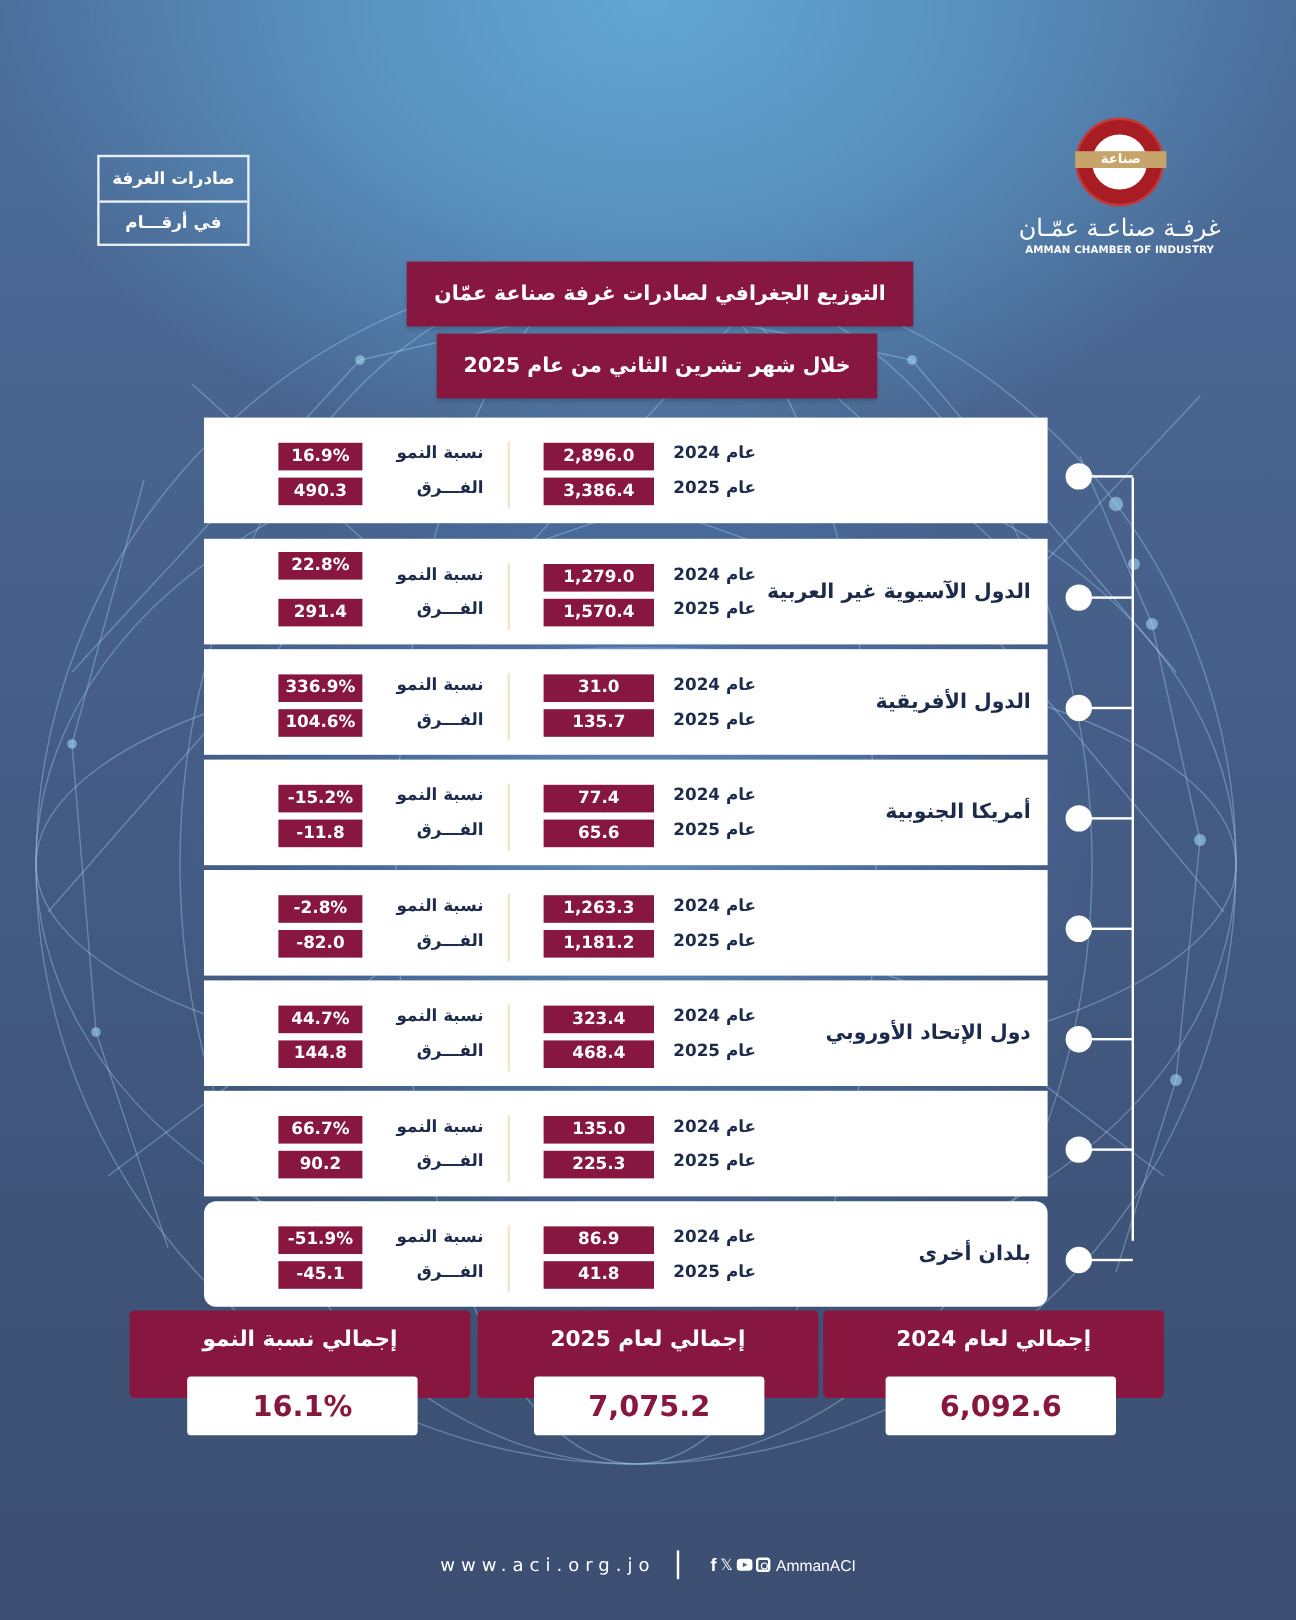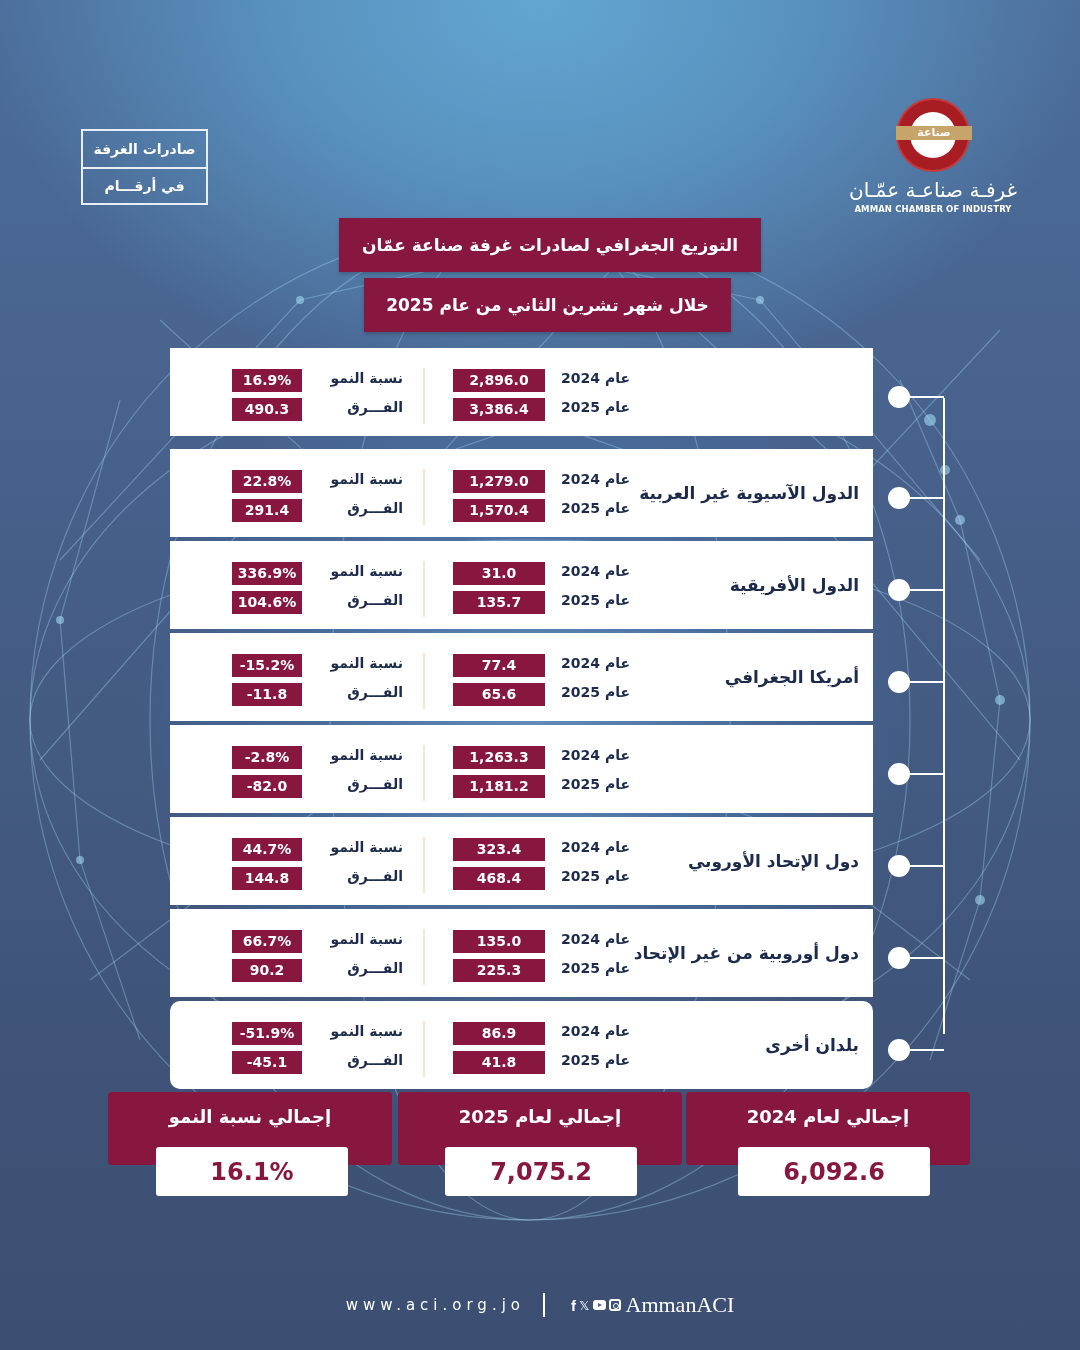--- a/index.html
+++ b/index.html
@@ -93,21 +93,21 @@
   
   .footer { position: absolute; top: 1292px; left: 0; width: 1080px; display: flex; justify-content: center; align-items: center; color: #fff; }
   .footer-url { font-size: 15px; letter-spacing: 5px; font-family: "DejaVu Sans", sans-serif; }
   .footer-sep { width: 2px; height: 24px; background: #fff; margin: 0 26px 0 18px; }
   .footer-icons { display: flex; align-items: center; gap: 3px; font-size: 14px; }
   .ico { display: inline-flex; align-items: center; justify-content: center; }
   .ico-yt { width: 13px; height: 10px; background: #fff; border-radius: 3px; position: relative; }
   .ico-yt::after { content: ""; position: absolute; left: 5px; top: 2.5px; border-left: 4px solid #46608a; border-top: 2.5px solid transparent; border-bottom: 2.5px solid transparent; }
   .ico-ig { width: 12px; height: 12px; border: 2px solid #fff; border-radius: 3px; position: relative; }
   .ico-ig::after { content: ""; position: absolute; left: 2px; top: 2px; width: 4px; height: 4px; border: 1.5px solid #fff; border-radius: 50%; }
-  .footer-handle { font-size: 22px; margin-left: 5px; font-family: Liberation Serif, serif; }
+  .footer-handle { font-size: 13px; margin-left: 5px; font-family: Liberation Sans, sans-serif; }
 </style>
 </head>
 <body>
 
 <svg class="globe-lines" viewBox="0 0 1080 1350">
   <g fill="none" stroke="rgba(170,220,250,0.35)" stroke-width="1.2">
     <circle cx="530" cy="720" r="500"></circle>
     <ellipse cx="530" cy="720" rx="500" ry="180"></ellipse>
     <ellipse cx="530" cy="720" rx="500" ry="360"></ellipse>
     <ellipse cx="530" cy="720" rx="200" ry="500"></ellipse>
@@ -172,41 +172,41 @@
     <div class="connector-stub" style="top: 396px;"></div>
     <div class="region-row" style="top: 449px;">
       <div class="region-name">الدول الآسيوية غير العربية</div>
       <span class="year-label" style="right:243px;top:22px;">عام 2024</span>
       <span class="year-label" style="right:243px;top:51px;">عام 2025</span>
       <div class="val-box" style="left:283px;top:21px;">1,279.0</div>
       <div class="val-box" style="left:283px;top:50px;">1,570.4</div>
       <div class="row-divider"></div>
       <span class="stat-label" style="right:470px;top:22px;">نسبة النمو</span>
       <span class="stat-label" style="right:470px;top:51px;">الفـــرق</span>
-      <div class="stat-box" style="left:62px;top:21px;">22.8%</div>
+      <div class="stat-box" style="left:62px;top:11px;">22.8%</div>
       <div class="stat-box" style="left:62px;top:50px;">291.4</div>
     </div>
     <div class="connector-node" style="top: 487px;"></div>
     <div class="connector-stub" style="top: 497px;"></div>
     <div class="region-row" style="top: 541px;">
       <div class="region-name">الدول الأفريقية</div>
       <span class="year-label" style="right:243px;top:22px;">عام 2024</span>
       <span class="year-label" style="right:243px;top:51px;">عام 2025</span>
       <div class="val-box" style="left:283px;top:21px;">31.0</div>
       <div class="val-box" style="left:283px;top:50px;">135.7</div>
       <div class="row-divider"></div>
       <span class="stat-label" style="right:470px;top:22px;">نسبة النمو</span>
       <span class="stat-label" style="right:470px;top:51px;">الفـــرق</span>
       <div class="stat-box" style="left:62px;top:21px;">336.9%</div>
       <div class="stat-box" style="left:62px;top:50px;">104.6%</div>
     </div>
     <div class="connector-node" style="top: 579px;"></div>
     <div class="connector-stub" style="top: 589px;"></div>
     <div class="region-row" style="top: 633px;">
-      <div class="region-name">أمريكا الجغرافي</div>
+      <div class="region-name">أمريكا الجنوبية</div>
       <span class="year-label" style="right:243px;top:22px;">عام 2024</span>
       <span class="year-label" style="right:243px;top:51px;">عام 2025</span>
       <div class="val-box" style="left:283px;top:21px;">77.4</div>
       <div class="val-box" style="left:283px;top:50px;">65.6</div>
       <div class="row-divider"></div>
       <span class="stat-label" style="right:470px;top:22px;">نسبة النمو</span>
       <span class="stat-label" style="right:470px;top:51px;">الفـــرق</span>
       <div class="stat-box" style="left:62px;top:21px;">-15.2%</div>
       <div class="stat-box" style="left:62px;top:50px;">-11.8</div>
     </div>
@@ -233,21 +233,20 @@
       <div class="val-box" style="left:283px;top:50px;">468.4</div>
       <div class="row-divider"></div>
       <span class="stat-label" style="right:470px;top:22px;">نسبة النمو</span>
       <span class="stat-label" style="right:470px;top:51px;">الفـــرق</span>
       <div class="stat-box" style="left:62px;top:21px;">44.7%</div>
       <div class="stat-box" style="left:62px;top:50px;">144.8</div>
     </div>
     <div class="connector-node" style="top: 855px;"></div>
     <div class="connector-stub" style="top: 865px;"></div>
     <div class="region-row" style="top: 909px;">
-      <div class="region-name">دول أوروبية من غير الإتحاد</div>
       <span class="year-label" style="right:243px;top:22px;">عام 2024</span>
       <span class="year-label" style="right:243px;top:51px;">عام 2025</span>
       <div class="val-box" style="left:283px;top:21px;">135.0</div>
       <div class="val-box" style="left:283px;top:50px;">225.3</div>
       <div class="row-divider"></div>
       <span class="stat-label" style="right:470px;top:22px;">نسبة النمو</span>
       <span class="stat-label" style="right:470px;top:51px;">الفـــرق</span>
       <div class="stat-box" style="left:62px;top:21px;">66.7%</div>
       <div class="stat-box" style="left:62px;top:50px;">90.2</div>
     </div>

